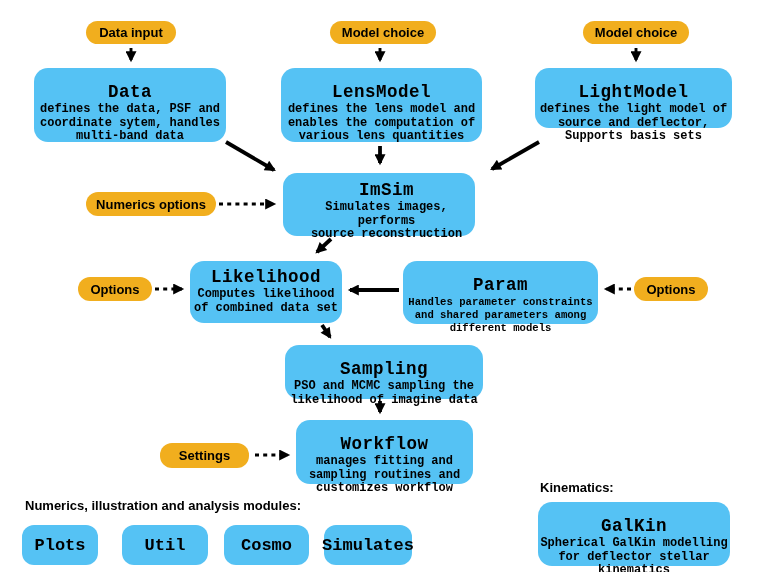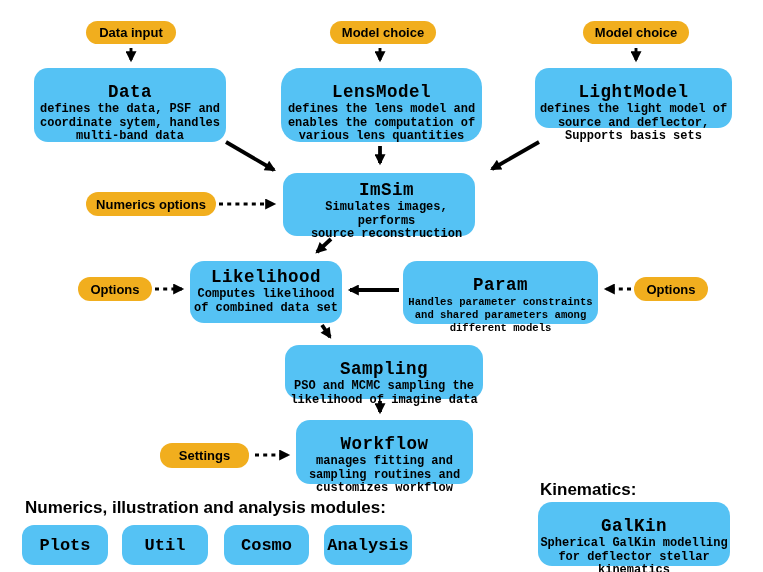--- a/index.html
+++ b/index.html
@@ -28,21 +28,21 @@
   .box-desc{
     font-family:"Liberation Mono","DejaVu Sans Mono",monospace;
     font-weight:700;font-size:12px;line-height:1.12;white-space:pre-line;margin-top:1px;
   }
   .box.param .box-desc{font-size:10.6px;line-height:1.2;}
   .pill{
     position:absolute;z-index:2;background:var(--pill-fill);border-radius:12px;
     display:flex;align-items:center;justify-content:center;
     font-weight:700;font-size:13px;color:var(--text);
   }
-  .heading{position:absolute;z-index:2;font-weight:700;font-size:17px;color:var(--text);}
+  .heading{position:absolute;z-index:2;font-weight:700;font-size:13px;color:var(--text);}
   .module{
     position:absolute;z-index:2;background:var(--node-fill);border-radius:12px;
     display:flex;align-items:center;justify-content:center;
     font-family:"Liberation Mono","DejaVu Sans Mono",monospace;
     font-weight:700;font-size:17px;color:var(--text);
   }
 </style>
 </head>
 <body>
 
@@ -78,21 +78,21 @@
   <div class="pill" style="left:634px;top:277px;width:74px;height:24px;">Options</div>
   <div class="pill" style="left:160px;top:443px;width:89px;height:25px;">Settings</div>
 
   <div class="box" style="left:34px;top:68px;width:192px;height:74px;">
     <div class="box-title">Data</div>
     <div class="box-desc">defines the data, PSF and
 coordinate sytem, handles
 multi-band data</div>
   </div>
 
-  <div class="box" style="left:281px;top:68px;width:201px;height:74px;border-radius:19px;">
+  <div class="box" style="left:281px;top:68px;width:201px;height:74px;">
     <div class="box-title">LensModel</div>
     <div class="box-desc">defines the lens model and
 enables the computation of
 various lens quantities</div>
   </div>
 
   <div class="box" style="left:535px;top:68px;width:197px;height:60px;">
     <div class="box-title">LightModel</div>
     <div class="box-desc">defines the light model of
 source and deflector,
@@ -134,18 +134,18 @@
   <div class="box" style="left:538px;top:502px;width:192px;height:64px;">
     <div class="box-title">GalKin</div>
     <div class="box-desc">Spherical GalKin modelling
 for deflector stellar
 kinematics</div>
   </div>
 
   <div class="heading" style="left:25px;top:498px;">Numerics, illustration and analysis modules:</div>
   <div class="heading" style="left:540px;top:480px;">Kinematics:</div>
 
-  <div class="module" style="left:22px;top:525px;width:86px;height:40px;">Plots</div>
+  <div class="module" style="left:22px;top:525px;width:76px;height:40px;">Plots</div>
   <div class="module" style="left:122px;top:525px;width:86px;height:40px;">Util</div>
   <div class="module" style="left:224px;top:525px;width:85px;height:40px;">Cosmo</div>
-  <div class="module" style="left:324px;top:525px;width:88px;height:40px;">Analysis</div>
+  <div class="module" style="left:324px;top:525px;width:88px;height:40px;">Simulates</div>
 
 </div>
 
 </body></html>

